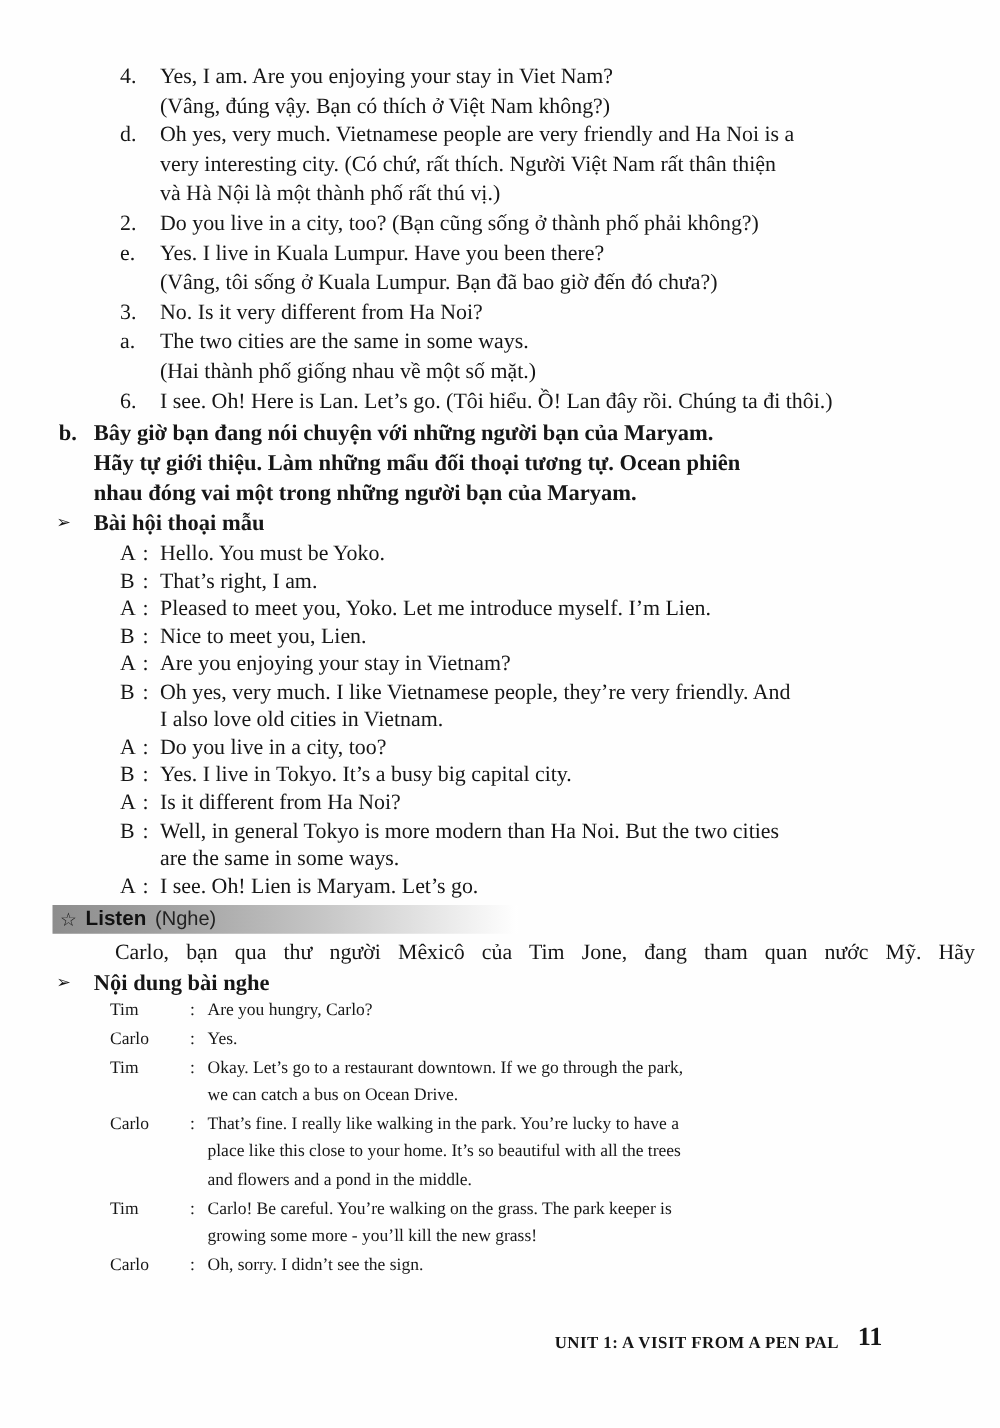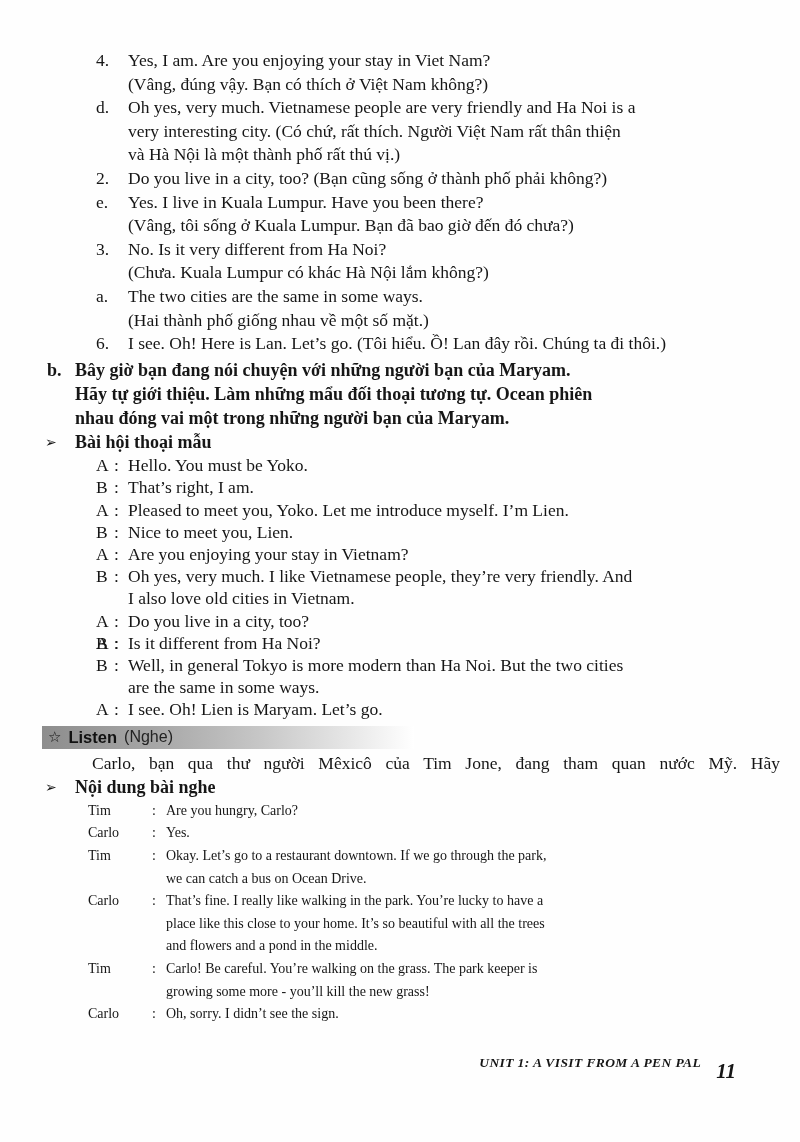--- a/index.html
+++ b/index.html
@@ -30,22 +30,22 @@
       display:flex;align-items:center;font-family:"Liberation Sans",sans-serif;
       background:linear-gradient(90deg,#8d8d8d 0%,#a6a6a6 30%,#c6c6c6 58%,#e6e6e6 82%,#ffffff 100%);}
   .star{font-size:15px;margin-right:7px;color:#111;}
   .listen-title{font-weight:bold;font-size:16.5px;margin-right:7px;color:#111;}
   .listen-sub{font-size:16px;color:#222;}
   
   .para{margin:3px 20px 0 44px;font-size:17.5px;line-height:23.6px;}
   .para .pline{text-align:justify;text-align-last:justify;}
   .para .pline.first{text-indent:48px;}
   
-  .footer{margin-top:17px;display:flex;justify-content:flex-end;align-items:center;
-          gap:15px;padding-right:64px;font-style:italic;}
+  .footer{margin-top:17px;display:flex;justify-content:flex-end;align-items:flex-end;
+          gap:15px;padding-right:94px;}
   .footer-unit{font-weight:bold;font-size:13.5px;letter-spacing:0.4px;}
   .footer-page{font-weight:bold;font-size:21px;margin-top:16px;}
 </style>
 </head>
 <body>
 
 <div class="page">
   <div class="content">
       <div class="item">
         <span class="item-label">4.</span>
@@ -63,21 +63,20 @@
         <div class="line"><span class="rm">Do you live in a city, too? </span><span class="it">(Bạn cũng sống ở thành phố phải không?)</span></div>
       </div>
       <div class="item">
         <span class="item-label">e.</span>
         <div class="line"><span class="rm">Yes. I live in Kuala Lumpur. Have you been there?</span></div>
         <div class="line"><span class="it">(Vâng, tôi sống ở Kuala Lumpur. Bạn đã bao giờ đến đó chưa?)</span></div>
       </div>
       <div class="item">
         <span class="item-label">3.</span>
         <div class="line"><span class="rm">No. Is it very different from Ha Noi?</span></div>
-        <div class="line"><span class="it">(Chưa. Kuala Lumpur có khác Hà Nội lắm không?)</span></div>
       </div>
       <div class="item">
         <span class="item-label">a.</span>
         <div class="line"><span class="rm">The two cities are the same in some ways.</span></div>
         <div class="line"><span class="it">(Hai thành phố giống nhau về một số mặt.)</span></div>
       </div>
       <div class="item">
         <span class="item-label">6.</span>
         <div class="line"><span class="rm">I see. Oh! Here is Lan. Let’s go. </span><span class="it">(Tôi hiểu. Ồ! Lan đây rồi. Chúng ta đi thôi.)</span></div>
       </div>
@@ -120,20 +119,21 @@
         <div class="line">I also love old cities in Vietnam.</div>
       </div>
       <div class="ab">
         <span class="ab-name">A</span>
         <span class="ab-colon">:</span>
         <div class="line">Do you live in a city, too?</div>
       </div>
       <div class="ab">
         <span class="ab-name">B</span>
         <span class="ab-colon">:</span>
+        <div class="line">Yes. I live in Tokyo. It’s a busy big capital city.</div>
       </div>
       <div class="ab">
         <span class="ab-name">A</span>
         <span class="ab-colon">:</span>
         <div class="line">Is it different from Ha Noi?</div>
       </div>
       <div class="ab">
         <span class="ab-name">B</span>
         <span class="ab-colon">:</span>
         <div class="line">Well, in general Tokyo is more modern than Ha Noi. But the two cities</div>

